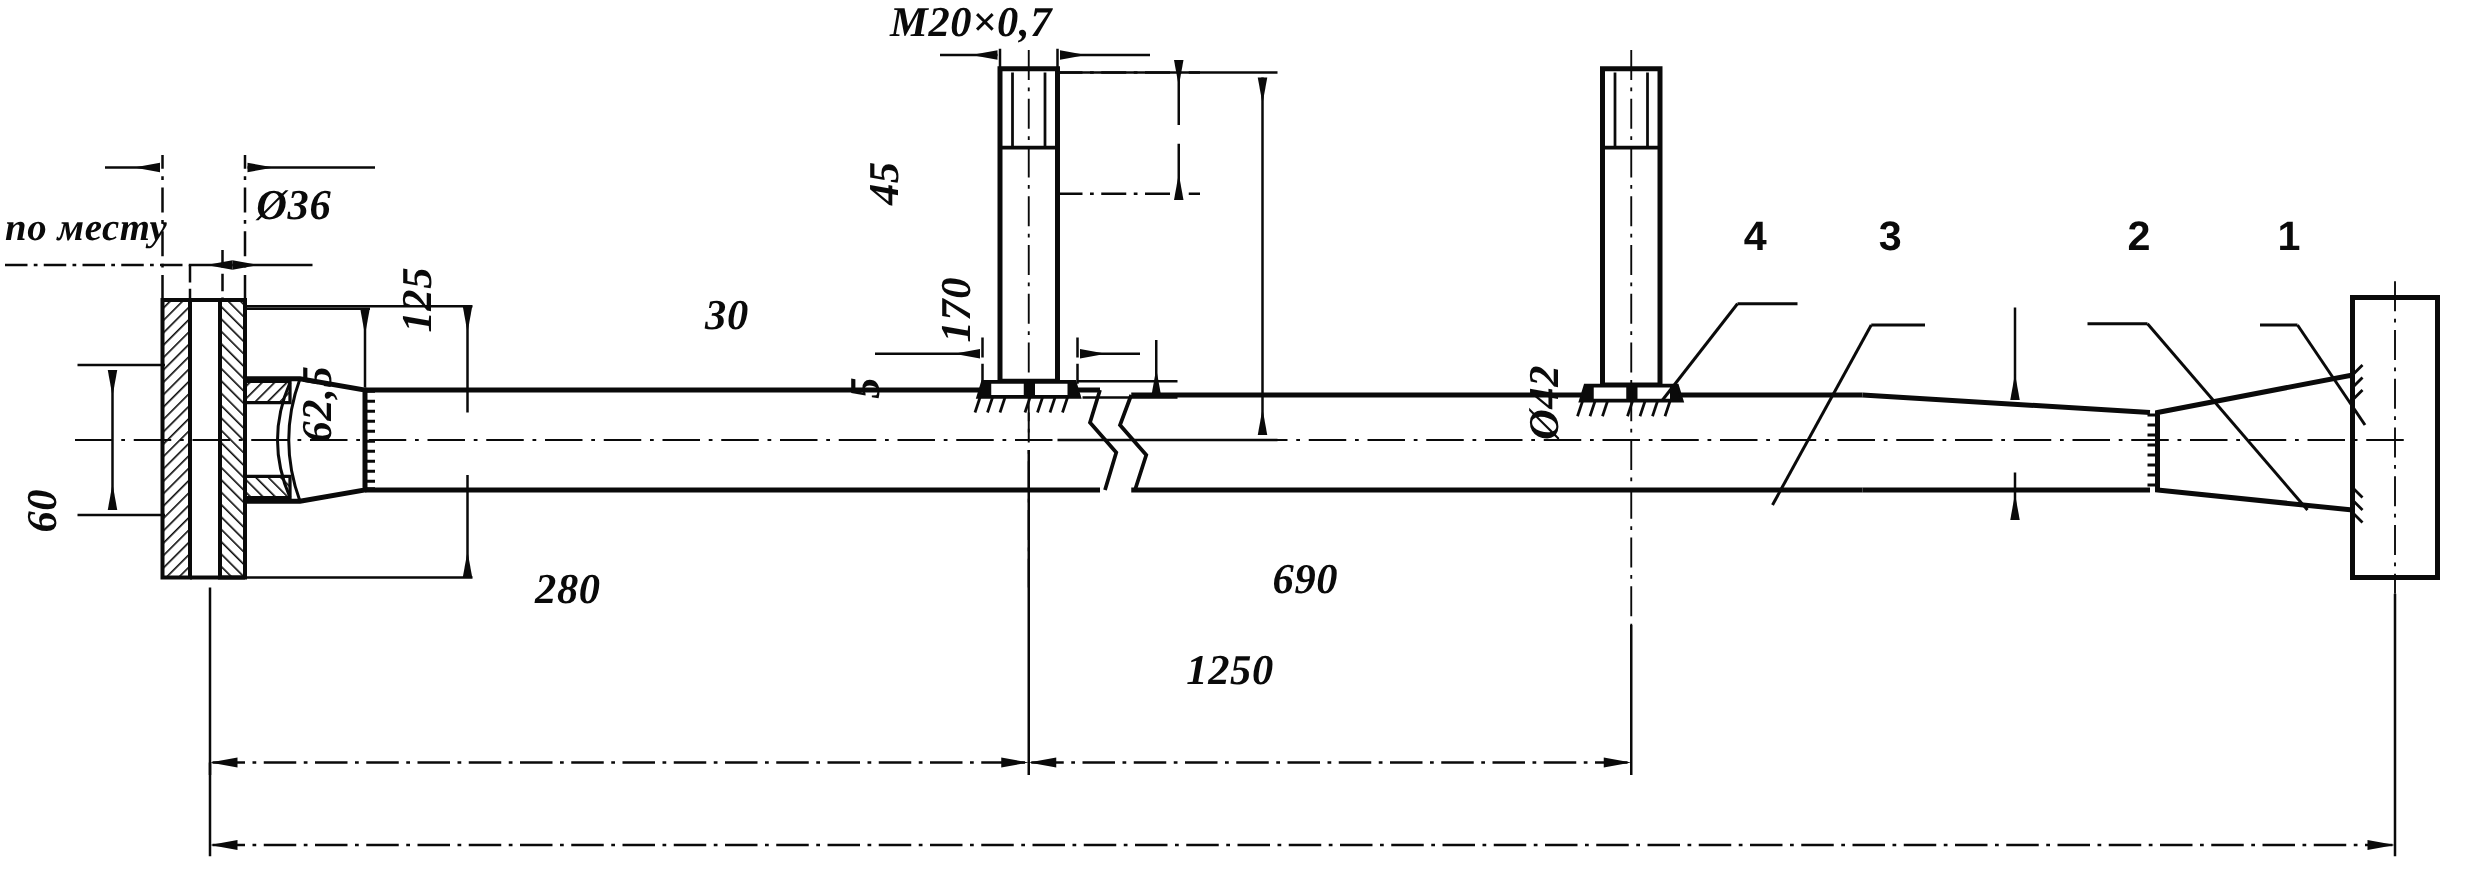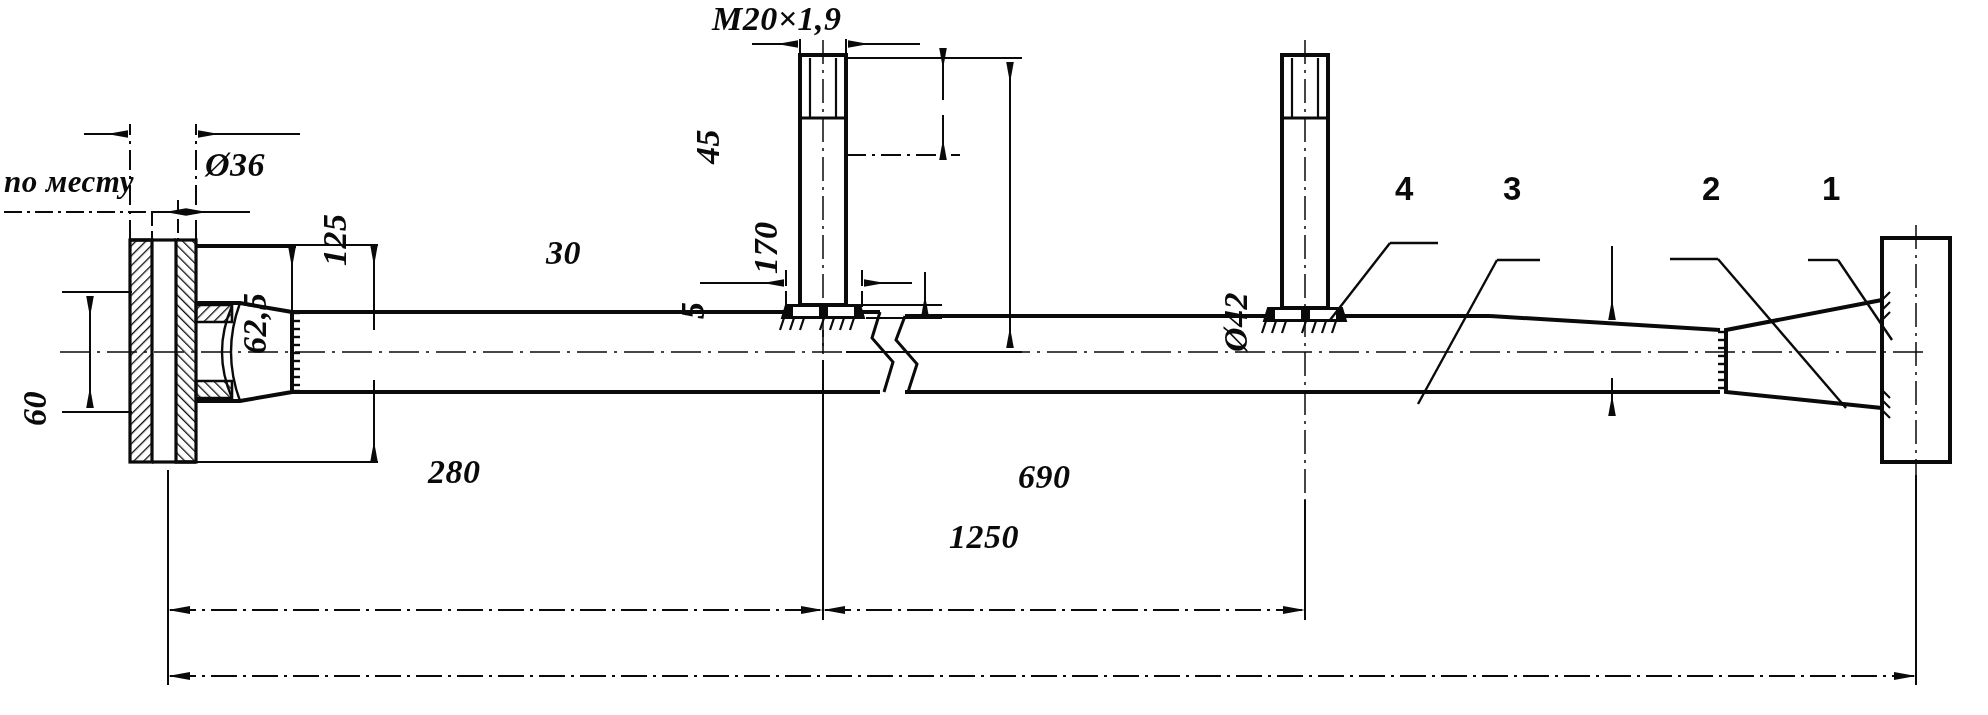--- a/index.html
+++ b/index.html
@@ -325,39 +325,39 @@
   <div class="lbl dim" style="left:205px; top:104px;margin-top:44px;">Ø36</div>
 
   <div class="lbl note" style="left:4px; top:166px;">по месту</div>
 
   <div class="lbl dim rot90" style="left:52px; top:392px;">60</div>
 
   <div class="lbl dim rot90" style="left:272px; top:320px;">62,5</div>
 
   <div class="lbl dim rot90" style="left:352px; top:232px;">125</div>
 
-  <div class="lbl dim" style="left:712px; top:2px;">M20×1,9</div>
+  <div class="lbl dim" style="left:712px; top:2px;">M20×0,7</div>
 
   <div class="lbl dim rot90" style="left:725px; top:130px;">45</div>
 
   <div class="lbl dim rot90" style="left:783px; top:240px;">170</div>
 
   <div class="lbl dim rot90" style="left:710px; top:285px;">5</div>
 
-  <div class="lbl dim" style="left:546px; top:236px;">30</div>
+  <div class="lbl dim" style="left:564px; top:236px;">30</div>
 
   <div class="lbl dim rot90" style="left:1253px; top:318px;">Ø42</div>
 
   <div class="lbl pos" style="left:1395px; top:172px;">4</div>
 
   <div class="lbl pos" style="left:1503px; top:172px;">3</div>
 
   <div class="lbl pos" style="left:1702px; top:172px;">2</div>
 
   <div class="lbl pos" style="left:1822px; top:172px;">1</div>
 
   <div class="lbl dim" style="left:428px; top:455px;font-style:italic;">280</div>
 
-  <div class="lbl dim" style="left:1018px; top:460px;">690</div>
+  <div class="lbl dim" style="left:1018px; top:447px;">690</div>
 
   <div class="lbl dim" style="left:930px; top:520px;margin-left:19px;">1250</div>
 
 </div>
 
 </body></html>

